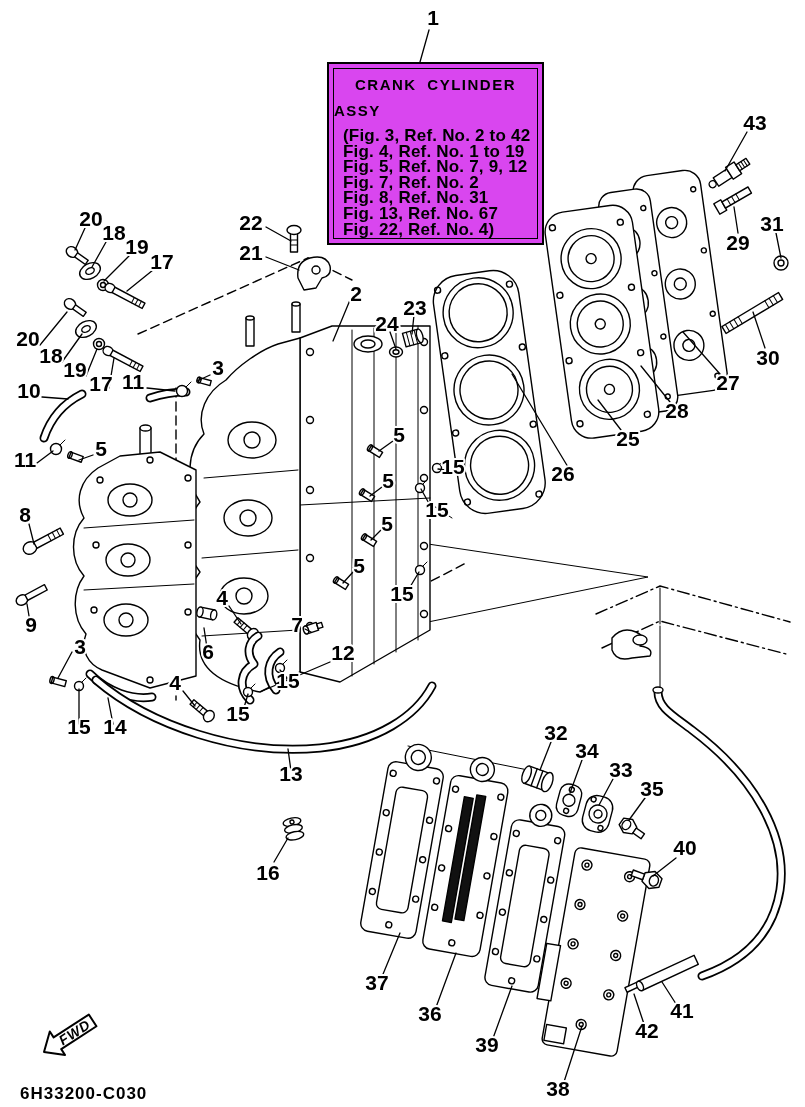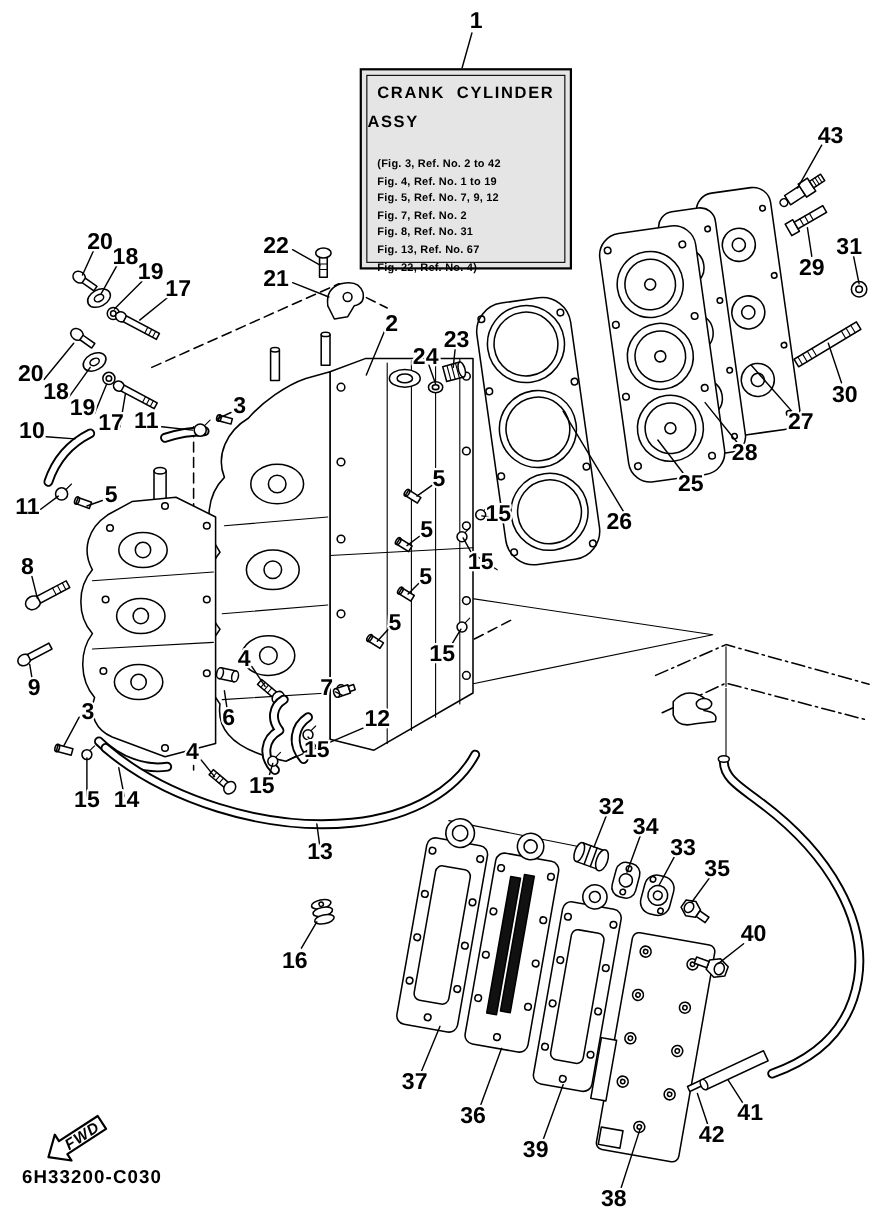--- a/index.html
+++ b/index.html
@@ -9,28 +9,28 @@
   .callout{font-family:"Liberation Sans",sans-serif;font-size:21px;font-weight:bold;fill:#000;
            stroke:#ffffff;stroke-width:4px;paint-order:stroke;}
   .leader{stroke:#000;stroke-width:1.3;}
   .dash{stroke-dasharray:9 5;}
   .dashdot{stroke-dasharray:12 4 2 4;}
   .thin{stroke-width:1;}
   .hoseO{stroke:#000;stroke-width:9;fill:none;}
   .hoseI{stroke:#fff;stroke-width:5.5;fill:none;}
   .fwd-text{font-family:"Liberation Sans",sans-serif;font-size:14px;font-weight:bold;font-style:italic;
             fill:#000;letter-spacing:1px;}
-  .callout-box{position:absolute;left:327px;top:62px;width:193px;height:183px;
-               border:2.5px solid #000;padding:4px;box-sizing:border-box;background:#e5e5e5;}
+  .callout-box{position:absolute;left:327px;top:62px;width:217px;height:183px;
+               border:2.5px solid #000;padding:4px;box-sizing:border-box;background:#d946ef;}
   .box-inner{border:1.5px solid #000;width:100%;height:100%;box-sizing:border-box;padding-top:7px;}
   .box-title{font-size:15px;font-weight:bold;text-align:center;letter-spacing:1.5px;word-spacing:5px;}
   .box-title2{font-size:15px;font-weight:bold;text-align:left;letter-spacing:1.5px;margin-top:9px;}
-  #ref-list{margin-top:23px;padding-left:9px;font-size:10px;font-weight:bold;line-height:15.6px;
+  #ref-list{margin-top:9px;padding-left:9px;font-size:17px;font-weight:bold;line-height:15.6px;
             letter-spacing:0.2px;}
-  .fig-code{position:absolute;left:20px;top:1060px;font-size:17px;font-weight:bold;letter-spacing:1px;}
+  .fig-code{position:absolute;left:20px;top:1084px;font-size:17px;font-weight:bold;letter-spacing:1px;}
 </style>
 </head>
 <body>
 
 <div class="canvas">
 
 <svg width="805" height="1107" viewBox="0 0 805 1107" stroke="#000" fill="none" stroke-width="1.4" stroke-linecap="round" stroke-linejoin="round">
 
   <g>
     <path class="dash" d="M138,334 L308,258"></path>

